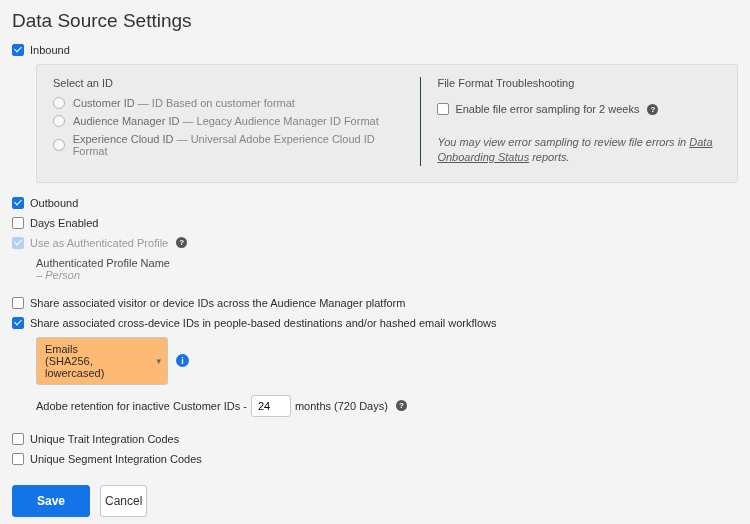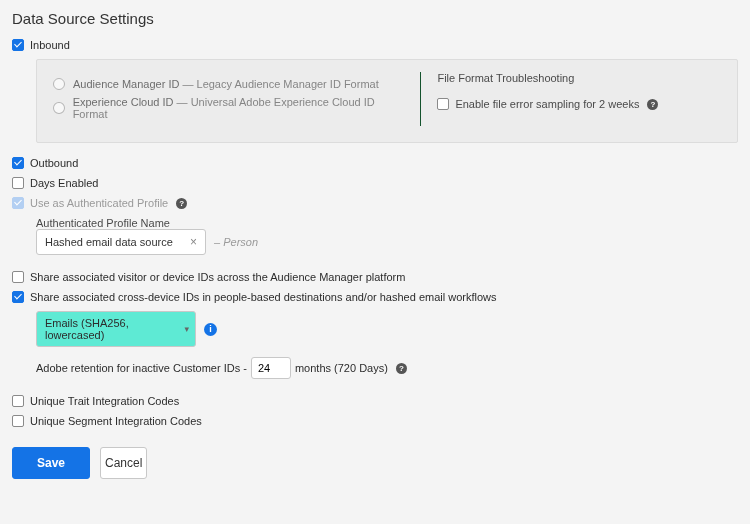--- a/index.html
+++ b/index.html
@@ -6,21 +6,21 @@
   body {
     margin: 0;
     padding: 6px 12px 18px 12px;
     font-family: -apple-system, BlinkMacSystemFont, "Segoe UI", Arial, sans-serif;
     background: #f4f4f4;
     color: #2c2c2c;
     font-size: 11px;
     width: 750px;
   }
   h1 {
-    font-size: 15px;
+    font-size: 19px;
     font-weight: 400;
     margin: 4px 0 12px 0;
     color: #333;
   }
   .row { display: flex; align-items: center; margin: 8px 0; }
   .cb {
     appearance: none;
     -webkit-appearance: none;
     width: 12px; height: 12px;
     border: 1px solid #8a8a8a;
@@ -121,22 +121,22 @@
   .input-shell input {
     border: 0; outline: 0; width: 100%;
     font-size: 11px; color: #333;
     background: transparent;
   }
   .input-shell .clear {
     color: #888; cursor: pointer; font-size: 12px; padding: 0 2px;
   }
   .select-shell {
     display: inline-flex; align-items: center;
-    width: 160px;
-    background: #5eead4;
+    width: 132px;
+    background: #fdba74;
     border: 1px solid #c8c8c8;
     border-radius: 3px;
     padding: 5px 6px 5px 8px;
     justify-content: space-between;
     gap: 45px;
   }
   .select-shell .chev { color: #666; font-size: 9px; margin-left: 6px; }
   .num-input {
     width: 40px;
     background: #fff;
@@ -157,40 +157,50 @@
 
 <h1>Data Source Settings</h1>
 
 <div class="row">
   <input type="checkbox" class="cb" checked="" style="">
   <span class="cb-label">Inbound</span>
 </div>
 
 <div class="panel">
   <div class="panel-left">
+    <div class="panel-heading">Select an ID</div>
+    <div class="radio-row">
+      <input type="radio" class="rd" disabled="" style="">
+      <span class="radio-label">
+        <span class="strong">Customer ID</span><span> — ID Based on customer format</span>
+      </span>
+    </div>
     <div class="radio-row">
       <input type="radio" class="rd" disabled="" style="">
       <span class="radio-label">
         <span class="strong">Audience Manager ID</span><span> — Legacy Audience Manager ID Format</span>
       </span>
     </div>
     <div class="radio-row">
       <input type="radio" class="rd" disabled="" style="">
       <span class="radio-label">
         <span class="strong">Experience Cloud ID</span><span> — Universal Adobe Experience Cloud ID Format</span>
       </span>
     </div>
   </div>
   <div class="panel-right">
     <div class="panel-heading">File Format Troubleshooting</div>
     <div class="row" style="margin-top:14px">
       <input type="checkbox" class="cb" style="">
       <span>Enable file error sampling for 2 weeks</span>
       <span class="help-icon">?</span>
     </div>
+    <div class="italic-note">
+      <span>You may view error sampling to review file errors in </span><span class="u">Data Onboarding Status</span><span> reports.</span>
+    </div>
   </div>
 </div>
 
 <div class="row">
   <input type="checkbox" class="cb" checked="" style="">
   <span class="cb-label">Outbound</span>
 </div>
 
 <div class="row">
   <input type="checkbox" class="cb" style="">
@@ -199,24 +209,20 @@
 
 <div class="row">
   <input type="checkbox" class="cb locked" checked="" disabled="" style="">
   <span class="locked-label">Use as Authenticated Profile</span>
   <span class="help-icon">?</span>
 </div>
 
 <div class="section">
   <div class="sub-label">Authenticated Profile Name</div>
   <div style="display:flex;align-items:center;gap:8px;">
-    <div class="input-shell">
-      <input type="text" value="Hashed email data source" style="">
-      <span class="clear">×</span>
-    </div>
     <span class="muted">– Person</span>
   </div>
 </div>
 
 <div class="row">
   <input type="checkbox" class="cb" style="">
   <span class="cb-label">Share associated visitor or device IDs across the Audience Manager platform</span>
 </div>
 <div class="row">
   <input type="checkbox" class="cb" checked="" style="">

